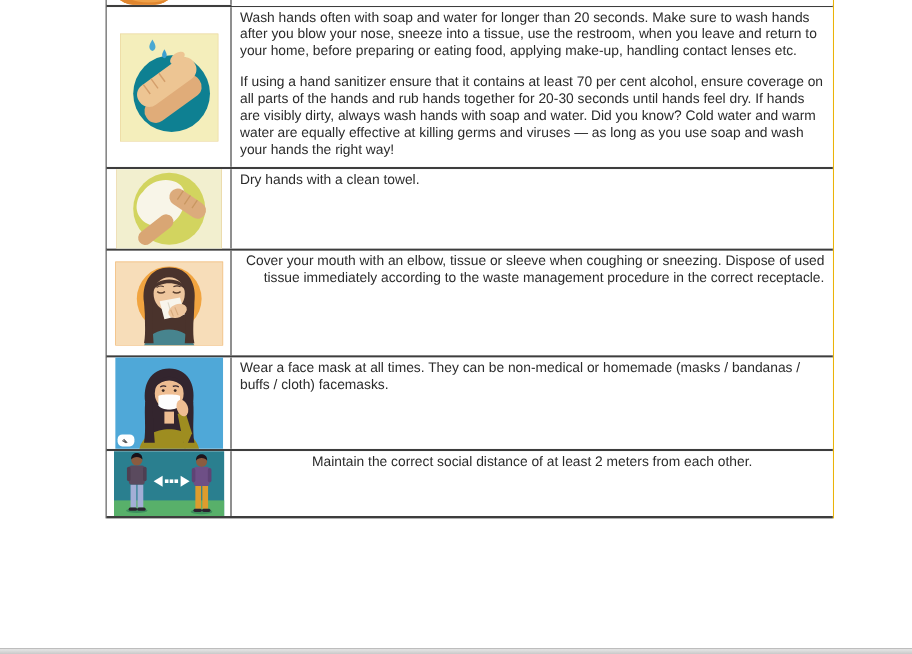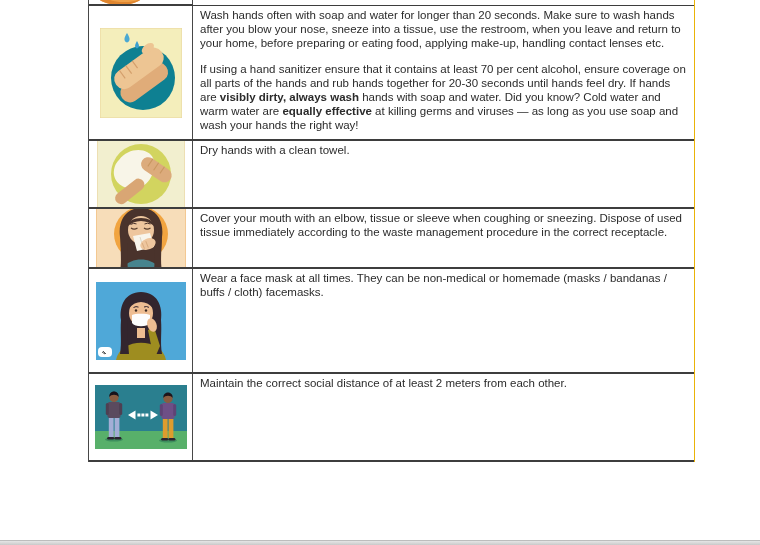--- a/index.html
+++ b/index.html
@@ -23,24 +23,24 @@
     margin-left: 12px;
   }
   .row {
     display: flex;
     border-bottom: 2px solid #3d3d3d;
     position: relative;
   }
   .row-partial   { height: 6px; }
   .row-wash      { height: 135px; }
   .row-dry       { height: 68px; }
-  .row-cough     { height: 60px; }
+  .row-cough     { height: 89px; text-align: right; }
   .row-disinfect { height: 72px; }
-  .row-mask      { height: 105px; }
-  .row-distance  { height: 88px; }
+  .row-mask      { height: 78px; }
+  .row-distance  { height: 56px; text-align: center; }
 
   .icon-cell {
     width: 104px;
     flex: 0 0 104px;
     border-right: 1px solid #474747;
     display: flex;
     align-items: center;
     justify-content: center;
     position: relative;
     overflow: hidden;
@@ -49,21 +49,21 @@
   .text-cell {
     flex: 1;
     padding: 3px 7px 2px 7px;
     font-size: 11.5px;
     line-height: 1.2;
     color: #2b2b2b;
     background: #ffffff;
   }
   .text-cell .para { margin: 0; }
   .text-cell .para + .para { margin-top: 13px; }
-  .b { font-weight: bold; }
+  .b { font-weight: normal; }
 
   
   .orange-sliver {
     position: absolute;
     left: 7px; top: -17px;
     width: 48px; height: 22px;
     border-radius: 50%;
     background: #efa149;
     box-shadow: inset 4px -3px 0 0 #e0862f;
   }

